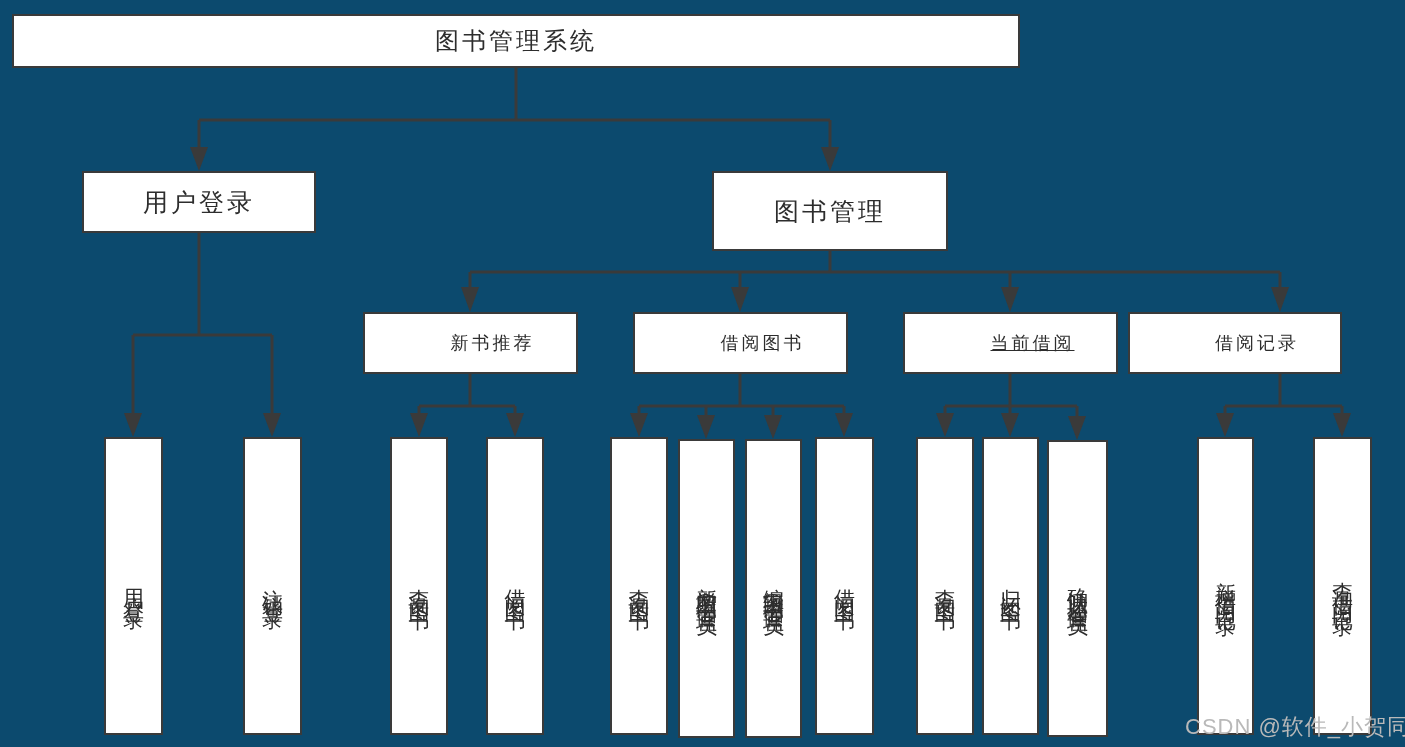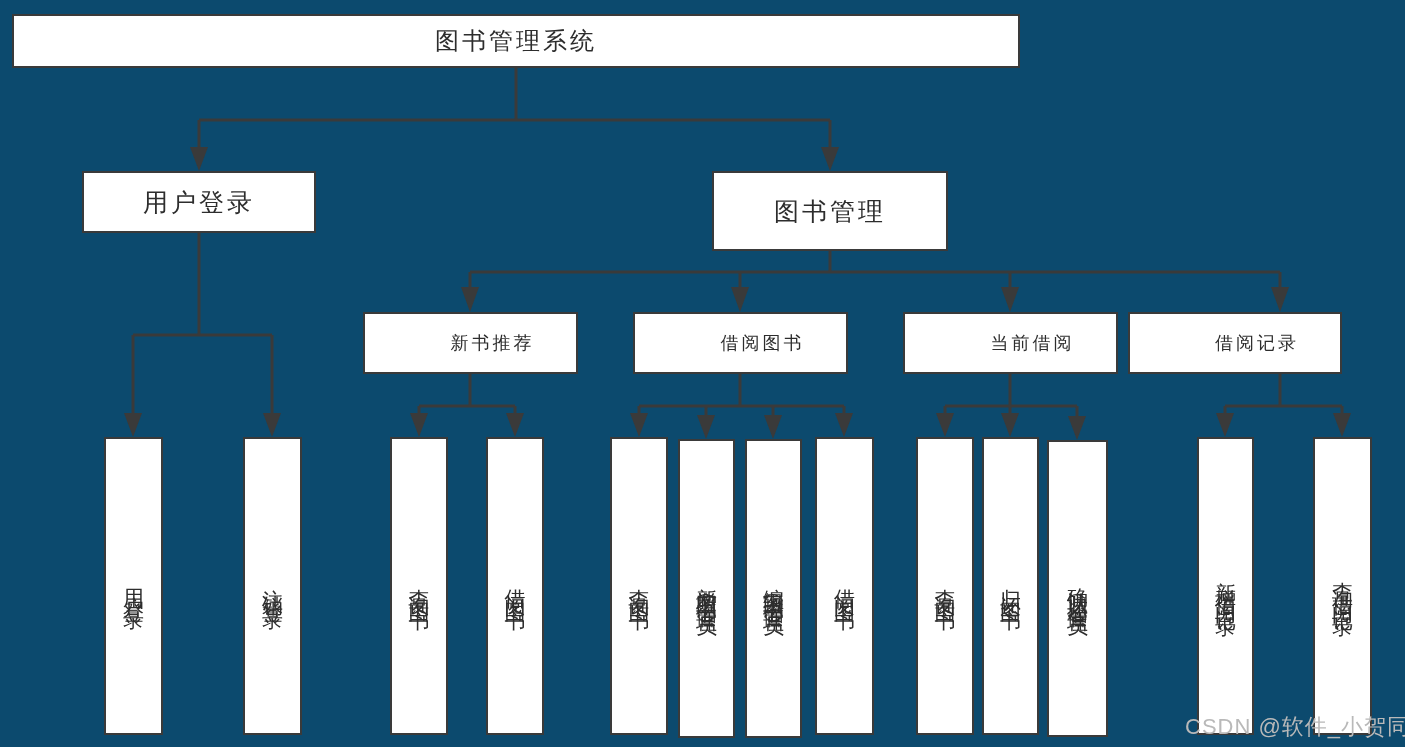--- a/index.html
+++ b/index.html
@@ -113,21 +113,21 @@
   <div class="hbox lvl2" style="left:712px; top:171px; width:236px; height:80px;">
     <span>图书管理</span>
   </div>
 
   <div class="hbox lvl3" style="left:363px; top:312px; width:215px; height:62px;">
     <span>新书推荐</span>
   </div>
   <div class="hbox lvl3" style="left:633px; top:312px; width:215px; height:62px;">
     <span>借阅图书</span>
   </div>
-  <div class="hbox lvl3" style="left:903px; top:312px; width:215px; height:62px;">
+  <div class="hbox lvl3" style="left:903px; top:312px; width:215px; height:62px;text-decoration:underline;">
     <span>当前借阅</span>
   </div>
   <div class="hbox lvl3" style="left:1128px; top:312px; width:214px; height:62px;">
     <span>借阅记录</span>
   </div>
 
   <div class="vbox" style="left:104px; top:437px; width:59px; height:298px;">
     <span>用户登录</span>
   </div>
   <div class="vbox" style="left:243px; top:437px; width:59px; height:298px;">

